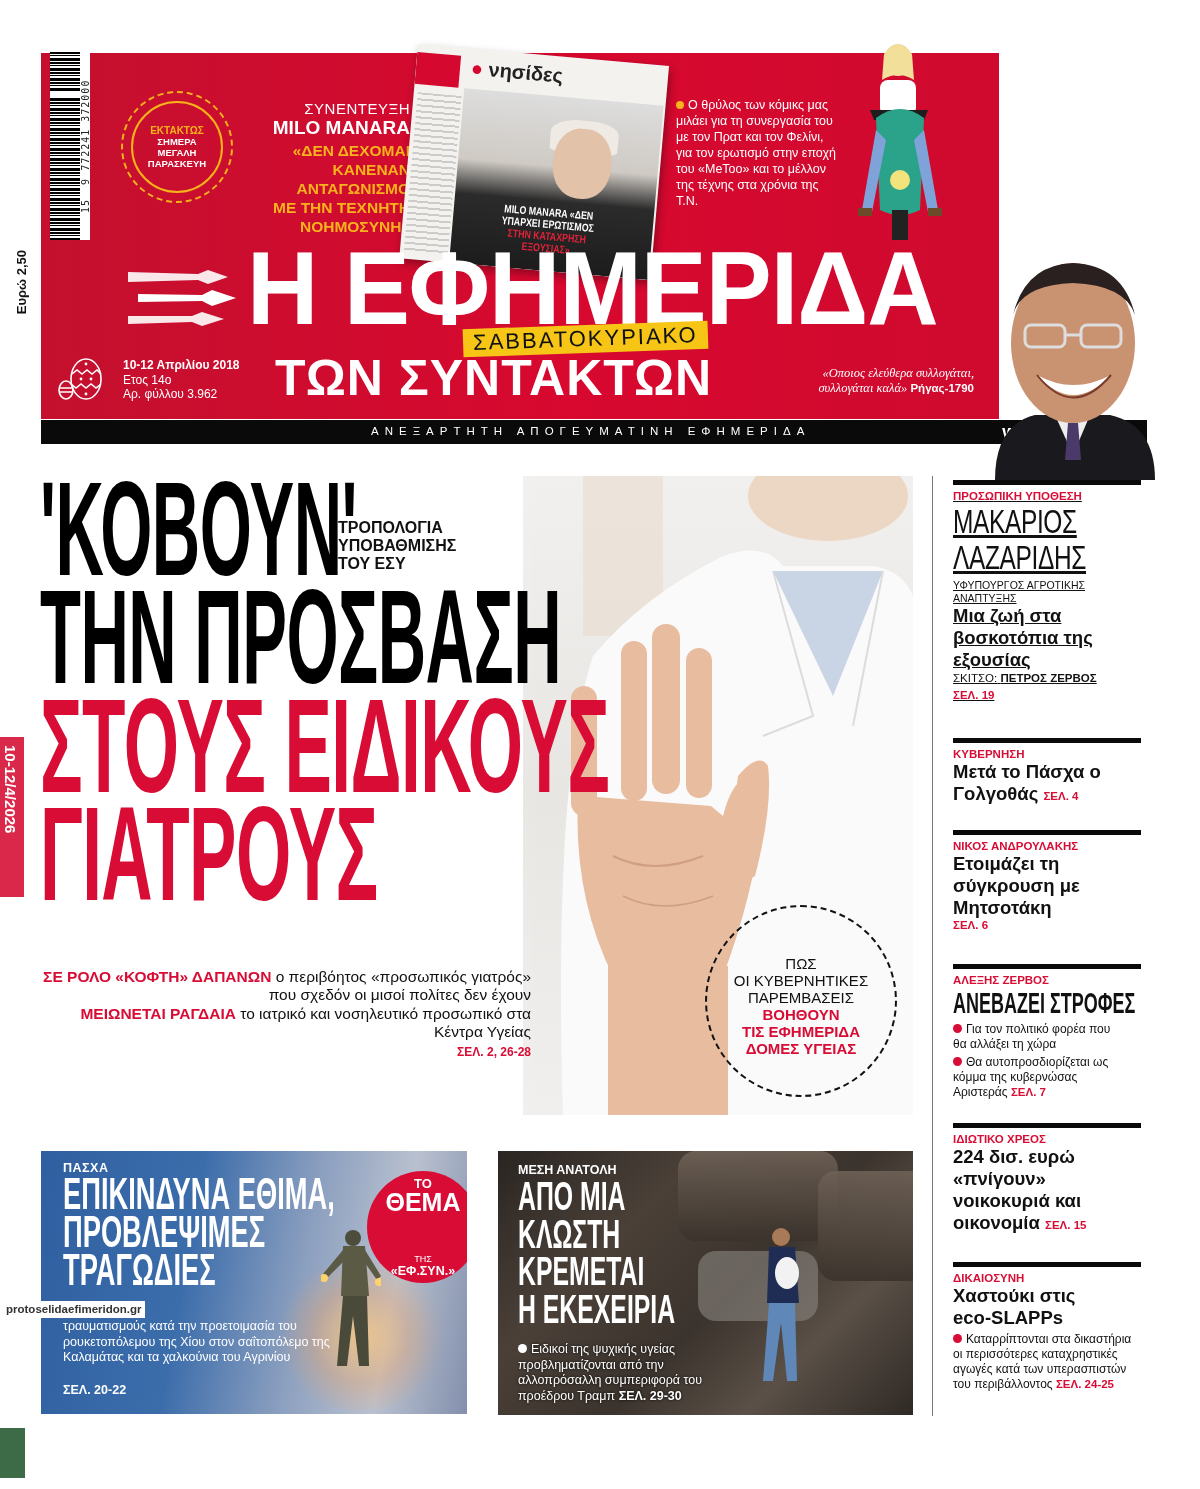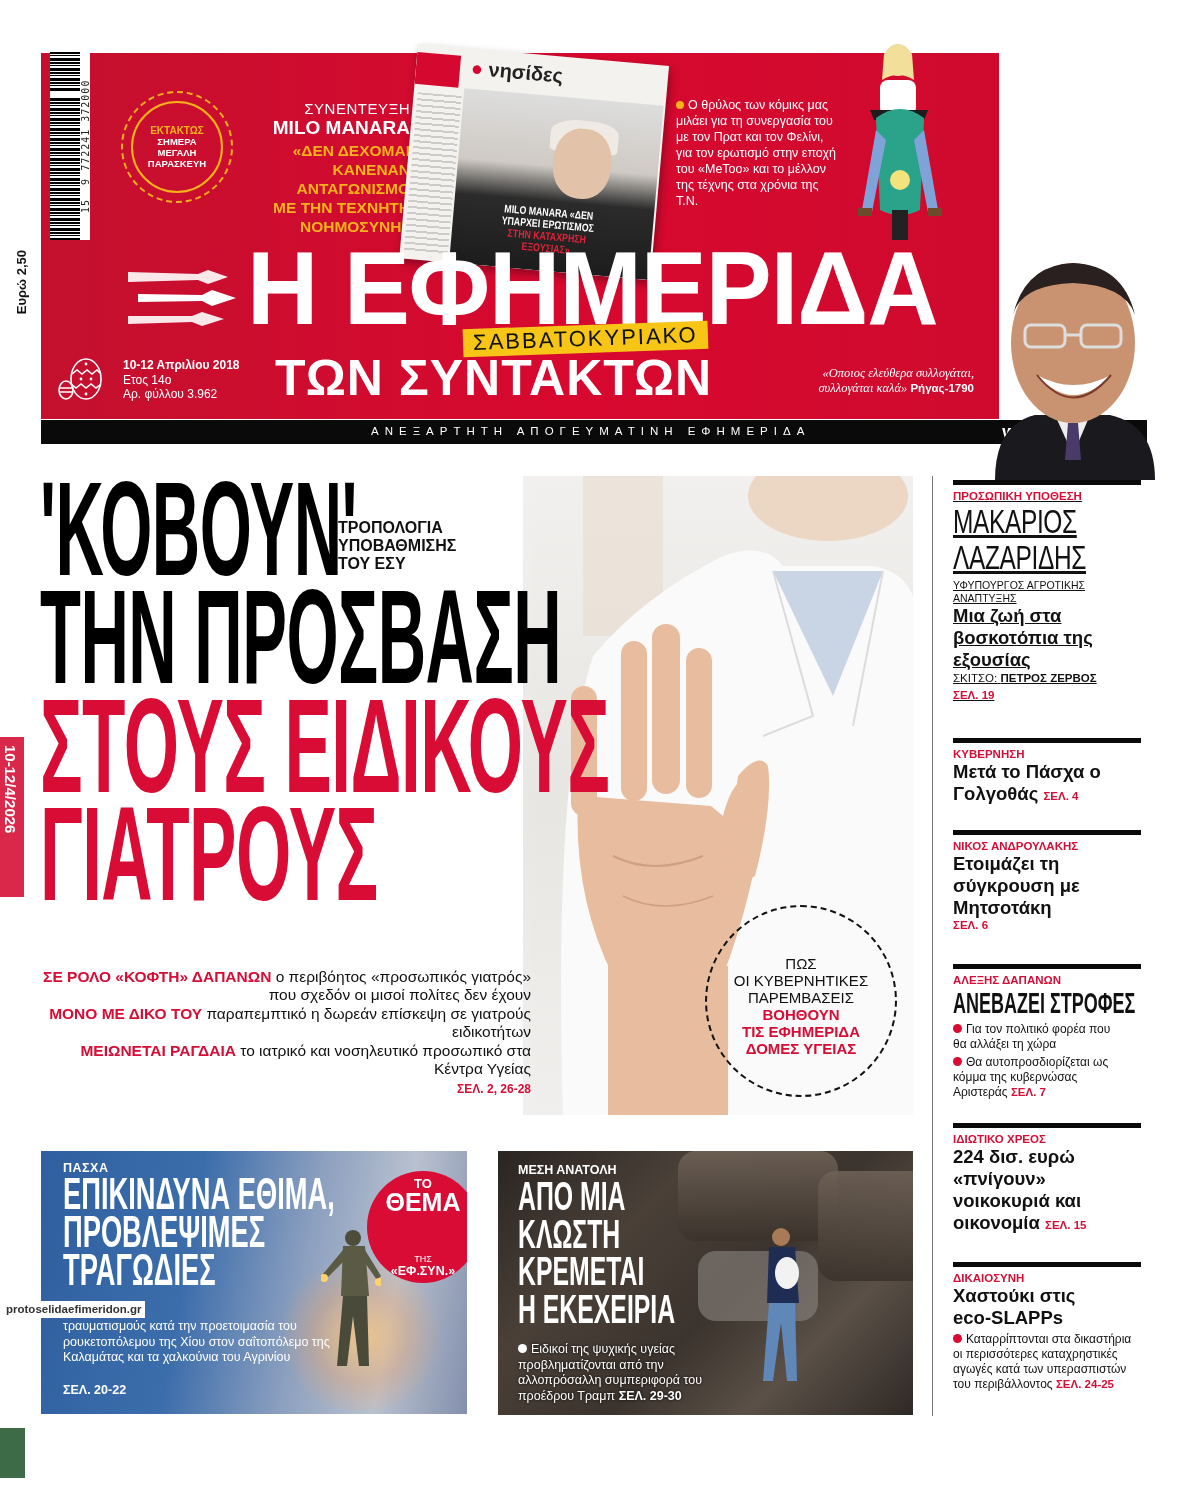--- a/index.html
+++ b/index.html
@@ -287,21 +287,20 @@
   <div>ΓΙΑΤΡΟΥΣ</div>
 </div>
 <div class="abs headline-kicker">
   <div>ΤΡΟΠΟΛΟΓΙΑ</div>
   <div>ΥΠΟΒΑΘΜΙΣΗΣ</div>
   <div>ΤΟΥ ΕΣΥ</div>
 </div>
 
 <div class="abs bullets">
   <div class="b"><span class="r">ΣΕ ΡΟΛΟ «ΚΟΦΤΗ» ΔΑΠΑΝΩΝ</span><span> ο περιβόητος «προσωπικός γιατρός» που σχεδόν οι μισοί πολίτες δεν έχουν</span></div>
-  <div class="b"><span class="r">ΜΟΝΟ ΜΕ ΔΙΚΟ ΤΟΥ</span><span> παραπεμπτικό η δωρεάν επίσκεψη σε γιατρούς ειδικοτήτων</span></div>
   <div class="b"><span class="r">ΜΕΙΩΝΕΤΑΙ ΡΑΓΔΑΙΑ</span><span> το ιατρικό και νοσηλευτικό προσωπικό στα Κέντρα Υγείας</span></div>
   <div class="pages">ΣΕΛ. 2, 26-28</div>
 </div>
 
 <div class="abs dashed-circle">
   <div class="n">ΠΩΣ</div>
   <div class="n">ΟΙ ΚΥΒΕΡΝΗΤΙΚΕΣ</div>
   <div class="n">ΠΑΡΕΜΒΑΣΕΙΣ</div>
   <div class="r">ΒΟΗΘΟΥΝ</div>
   <div class="r">ΤΙΣ ΕΦΗΜΕΡΙΔΑ</div>
@@ -329,21 +328,21 @@
 
   <div class="rc-item" style="top:354px;">
     <div class="rc-rule"></div>
     <div class="rc-kicker">ΝΙΚΟΣ ΑΝΔΡΟΥΛΑΚΗΣ</div>
     <div class="rc-head" style="width:150px;">Ετοιμάζει τη σύγκρουση με Μητσοτάκη</div>
     <div class="rc-page">ΣΕΛ. 6</div>
   </div>
 
   <div class="rc-item" style="top:488px;">
     <div class="rc-rule"></div>
-    <div class="rc-kicker">ΑΛΕΞΗΣ ΔΑΠΑΝΩΝ</div>
+    <div class="rc-kicker">ΑΛΕΞΗΣ ΖΕΡΒΟΣ</div>
     <div class="rc-head-cond">ΑΝΕΒΑΖΕΙ ΣΤΡΟΦΕΣ</div>
     <div class="rc-bul" style="width:170px;"><span class="rc-dot"></span><span>Για τον πολιτικό φορέα που θα αλλάξει τη χώρα</span></div>
     <div class="rc-bul" style="width:170px;"><span class="rc-dot"></span><span>Θα αυτοπροσδιορίζεται ως κόμμα της κυβερνώσας Αριστεράς</span> <span class="rc-page">ΣΕΛ. 7</span></div>
   </div>
 
   <div class="rc-item" style="top:647px;">
     <div class="rc-rule"></div>
     <div class="rc-kicker">ΙΔΙΩΤΙΚΟ ΧΡΕΟΣ</div>
     <div class="rc-head" style="width:160px;"><span>224 δισ. ευρώ «πνίγουν» νοικοκυριά και οικονομία</span> <span class="rc-page">ΣΕΛ. 15</span></div>
   </div>

